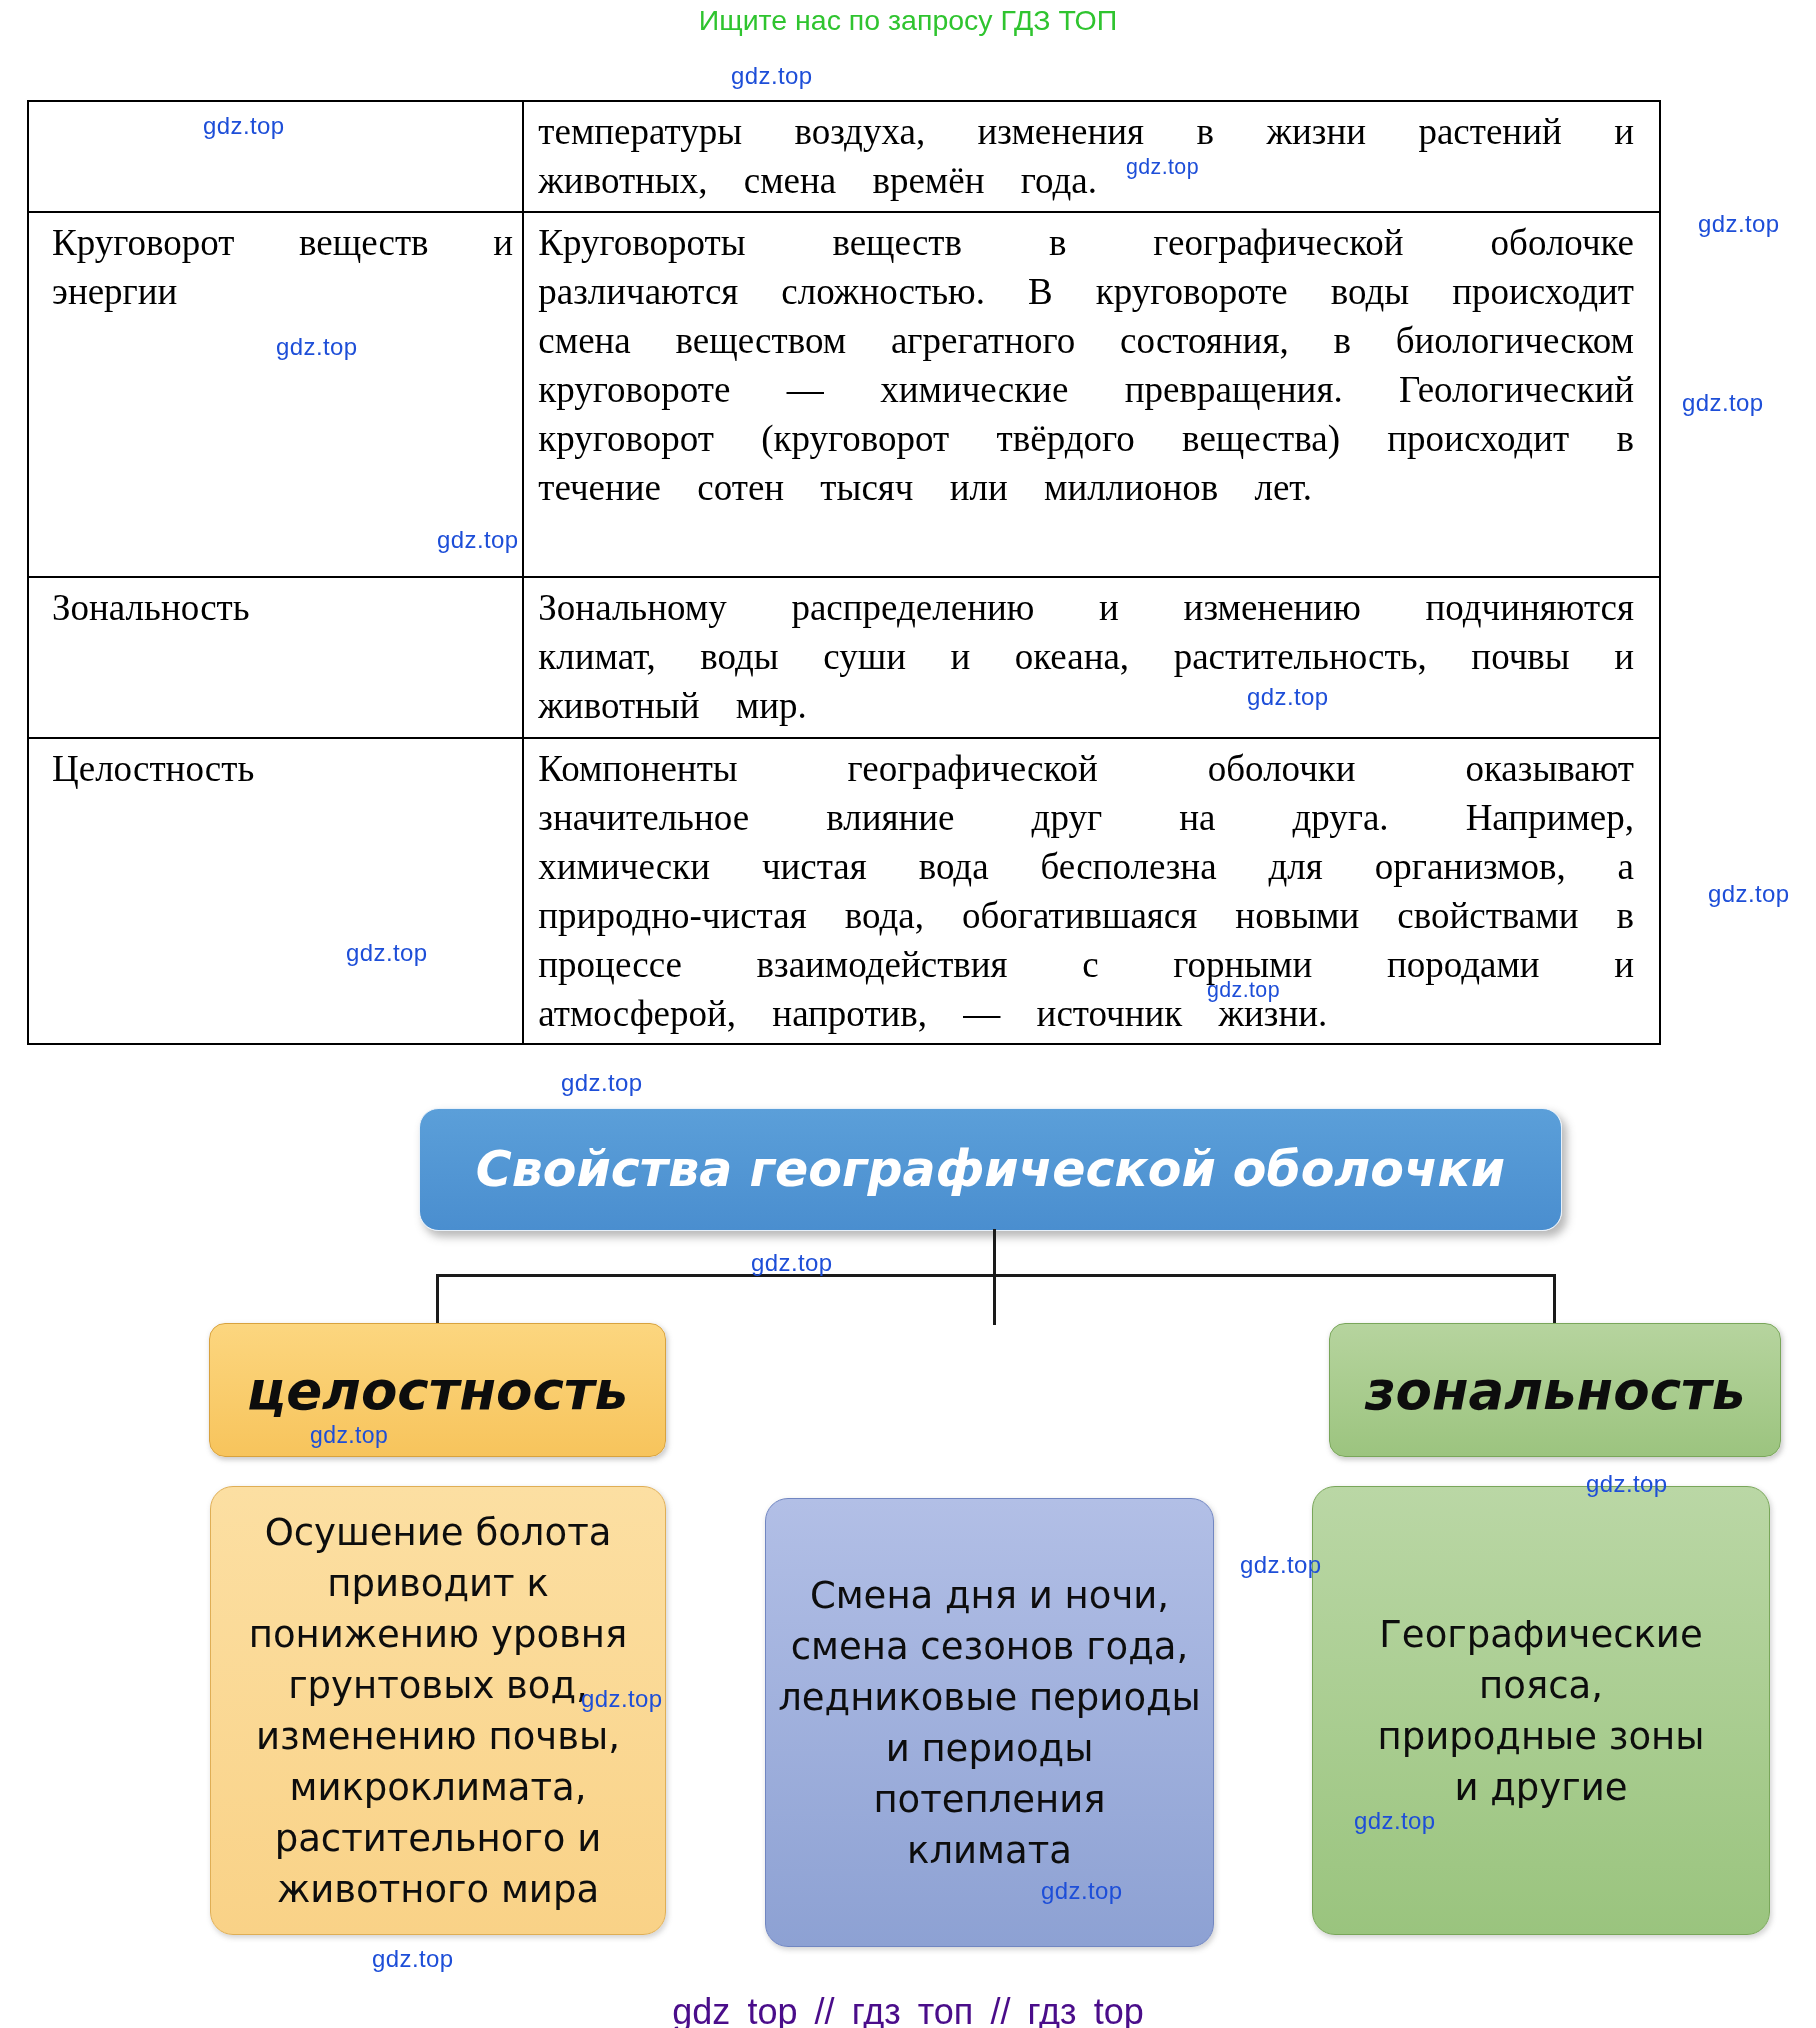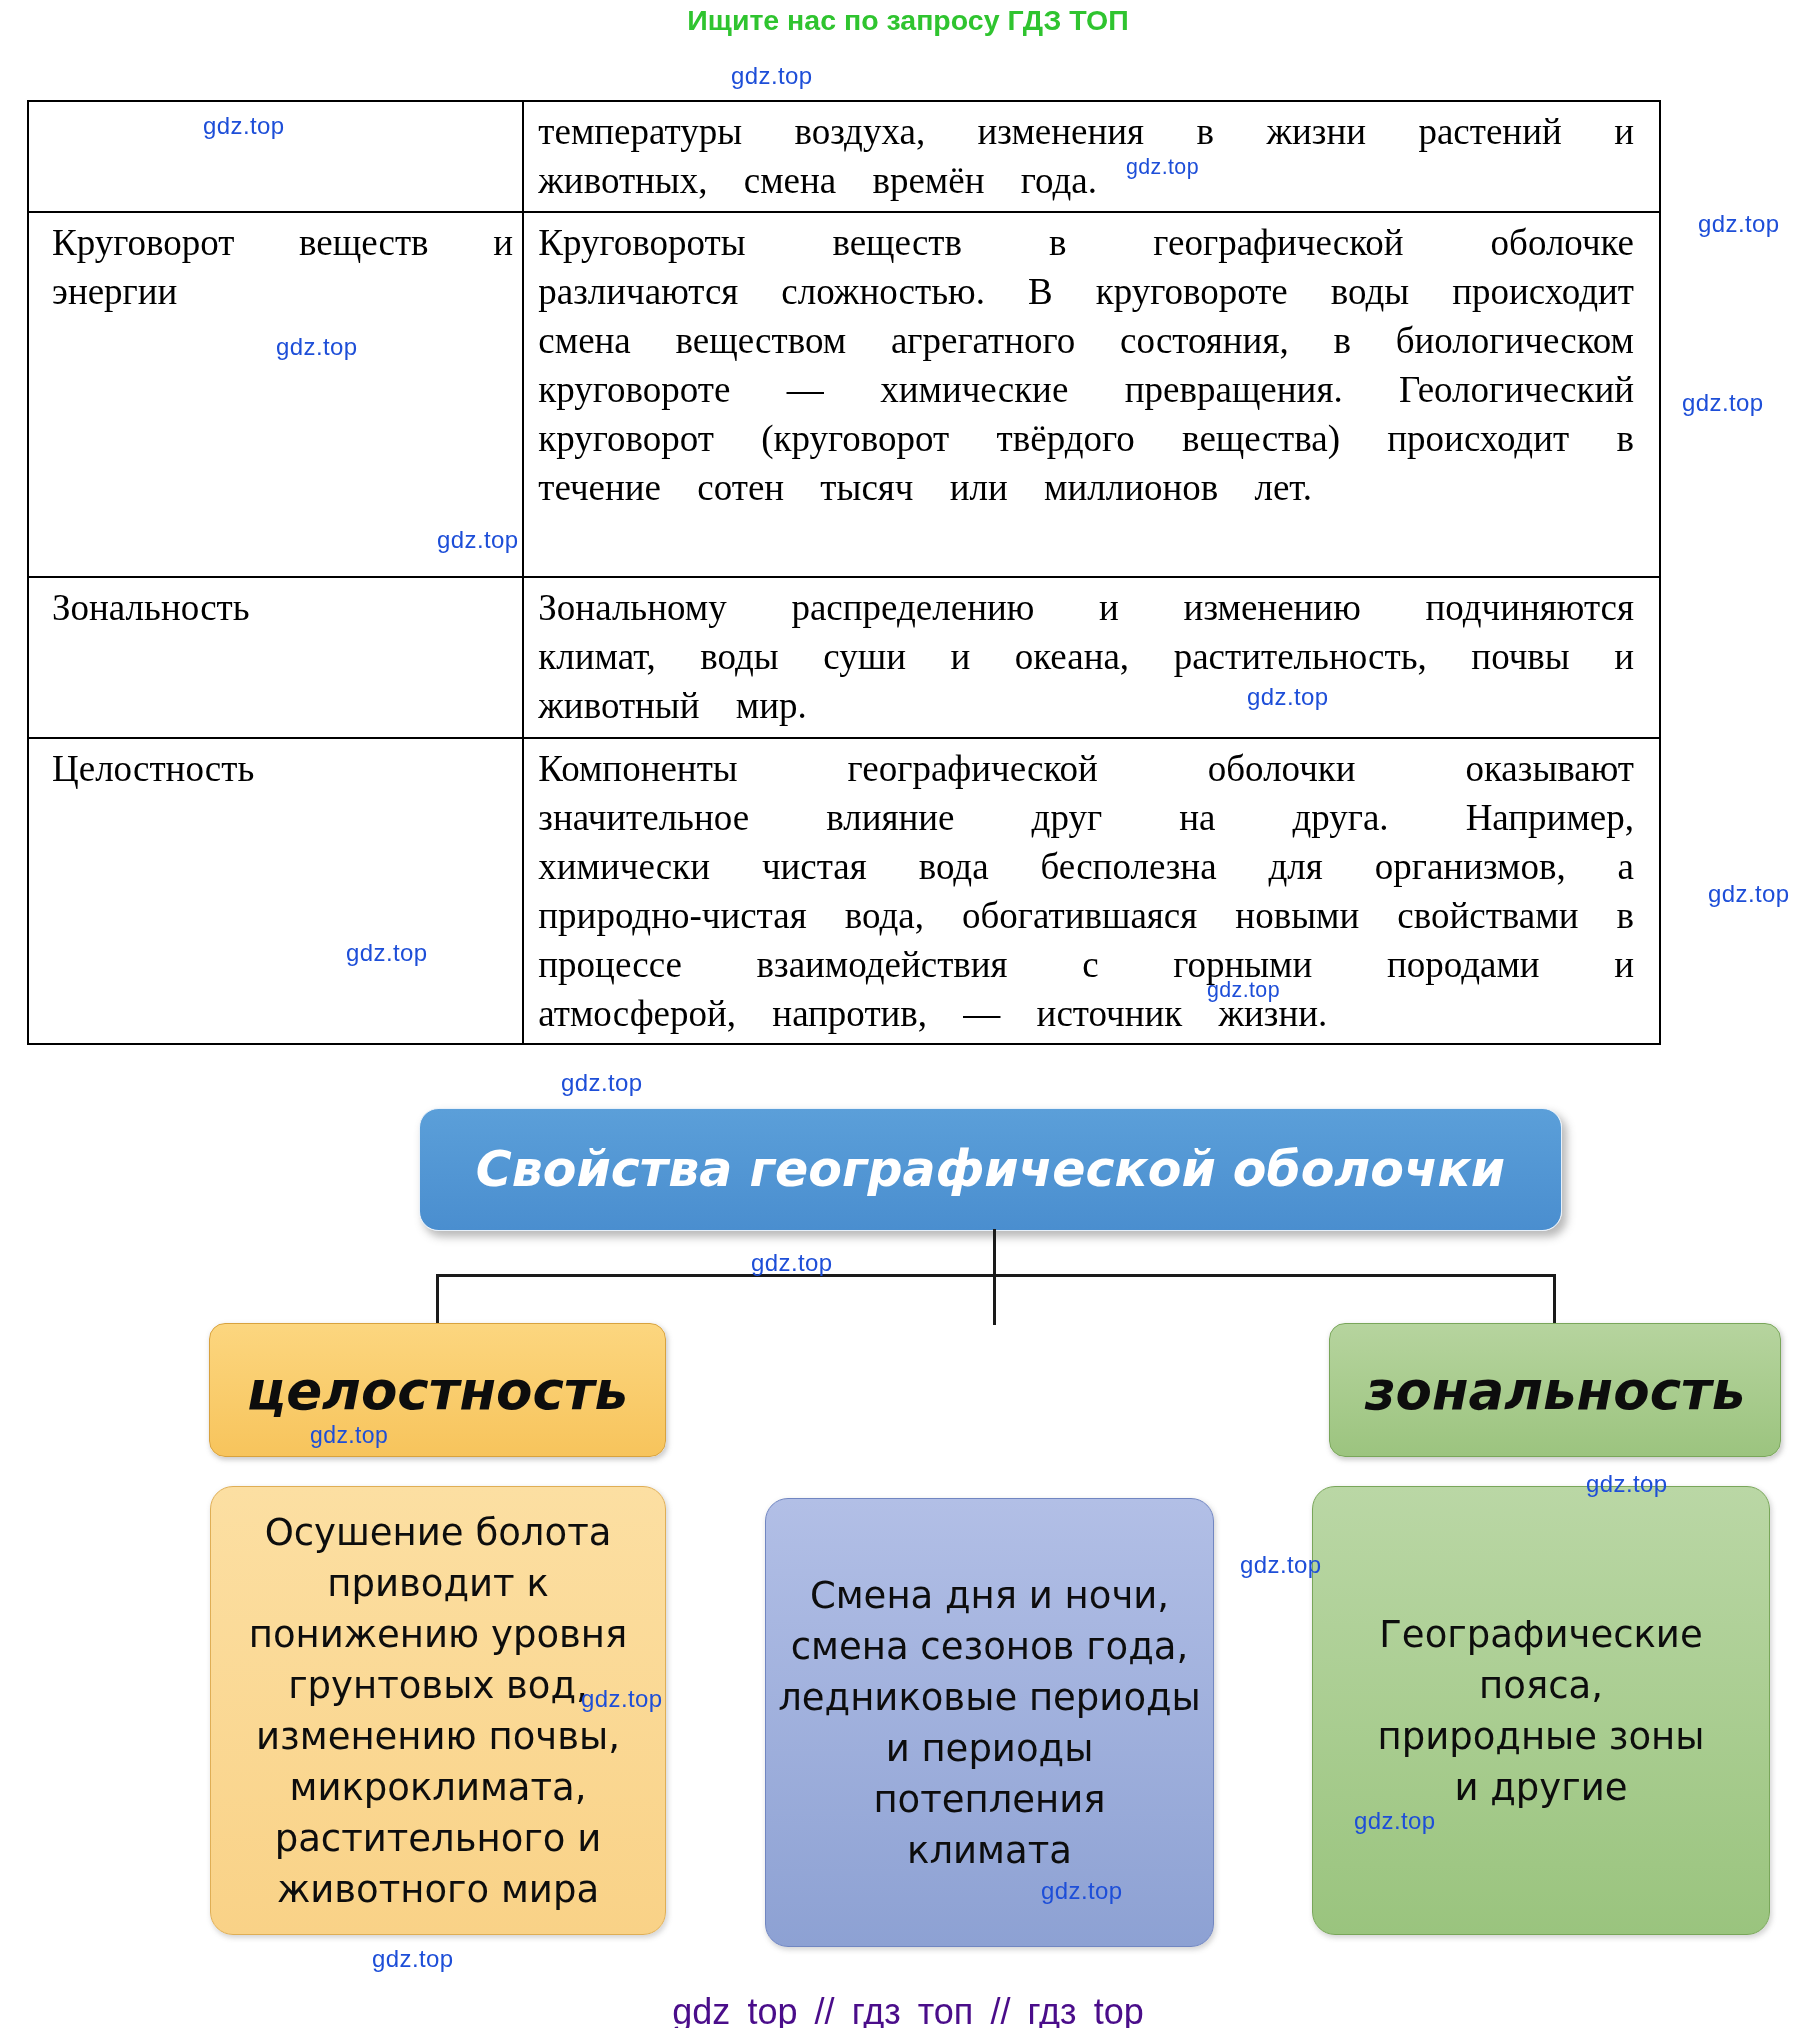--- a/index.html
+++ b/index.html
@@ -8,21 +8,21 @@
     width:1816px;height:2028px;
     background:#ffffff;
     overflow:hidden;
     font-family:"Liberation Serif", serif;
   }
   
   .top-banner{
     position:absolute;top:3.6px;left:0;width:100%;
     text-align:center;
     font-family:"Liberation Sans", sans-serif;
-    font-size:28.5px;font-weight:bold;
+    font-size:28.5px;font-weight:normal;
     color:#2fc42f;
   }
   
   .watermark{
     position:absolute;
     font-family:"Liberation Sans", sans-serif;
     font-size:24px;color:#1d4ed8;
     letter-spacing:0.4px;
     white-space:nowrap;
   }

